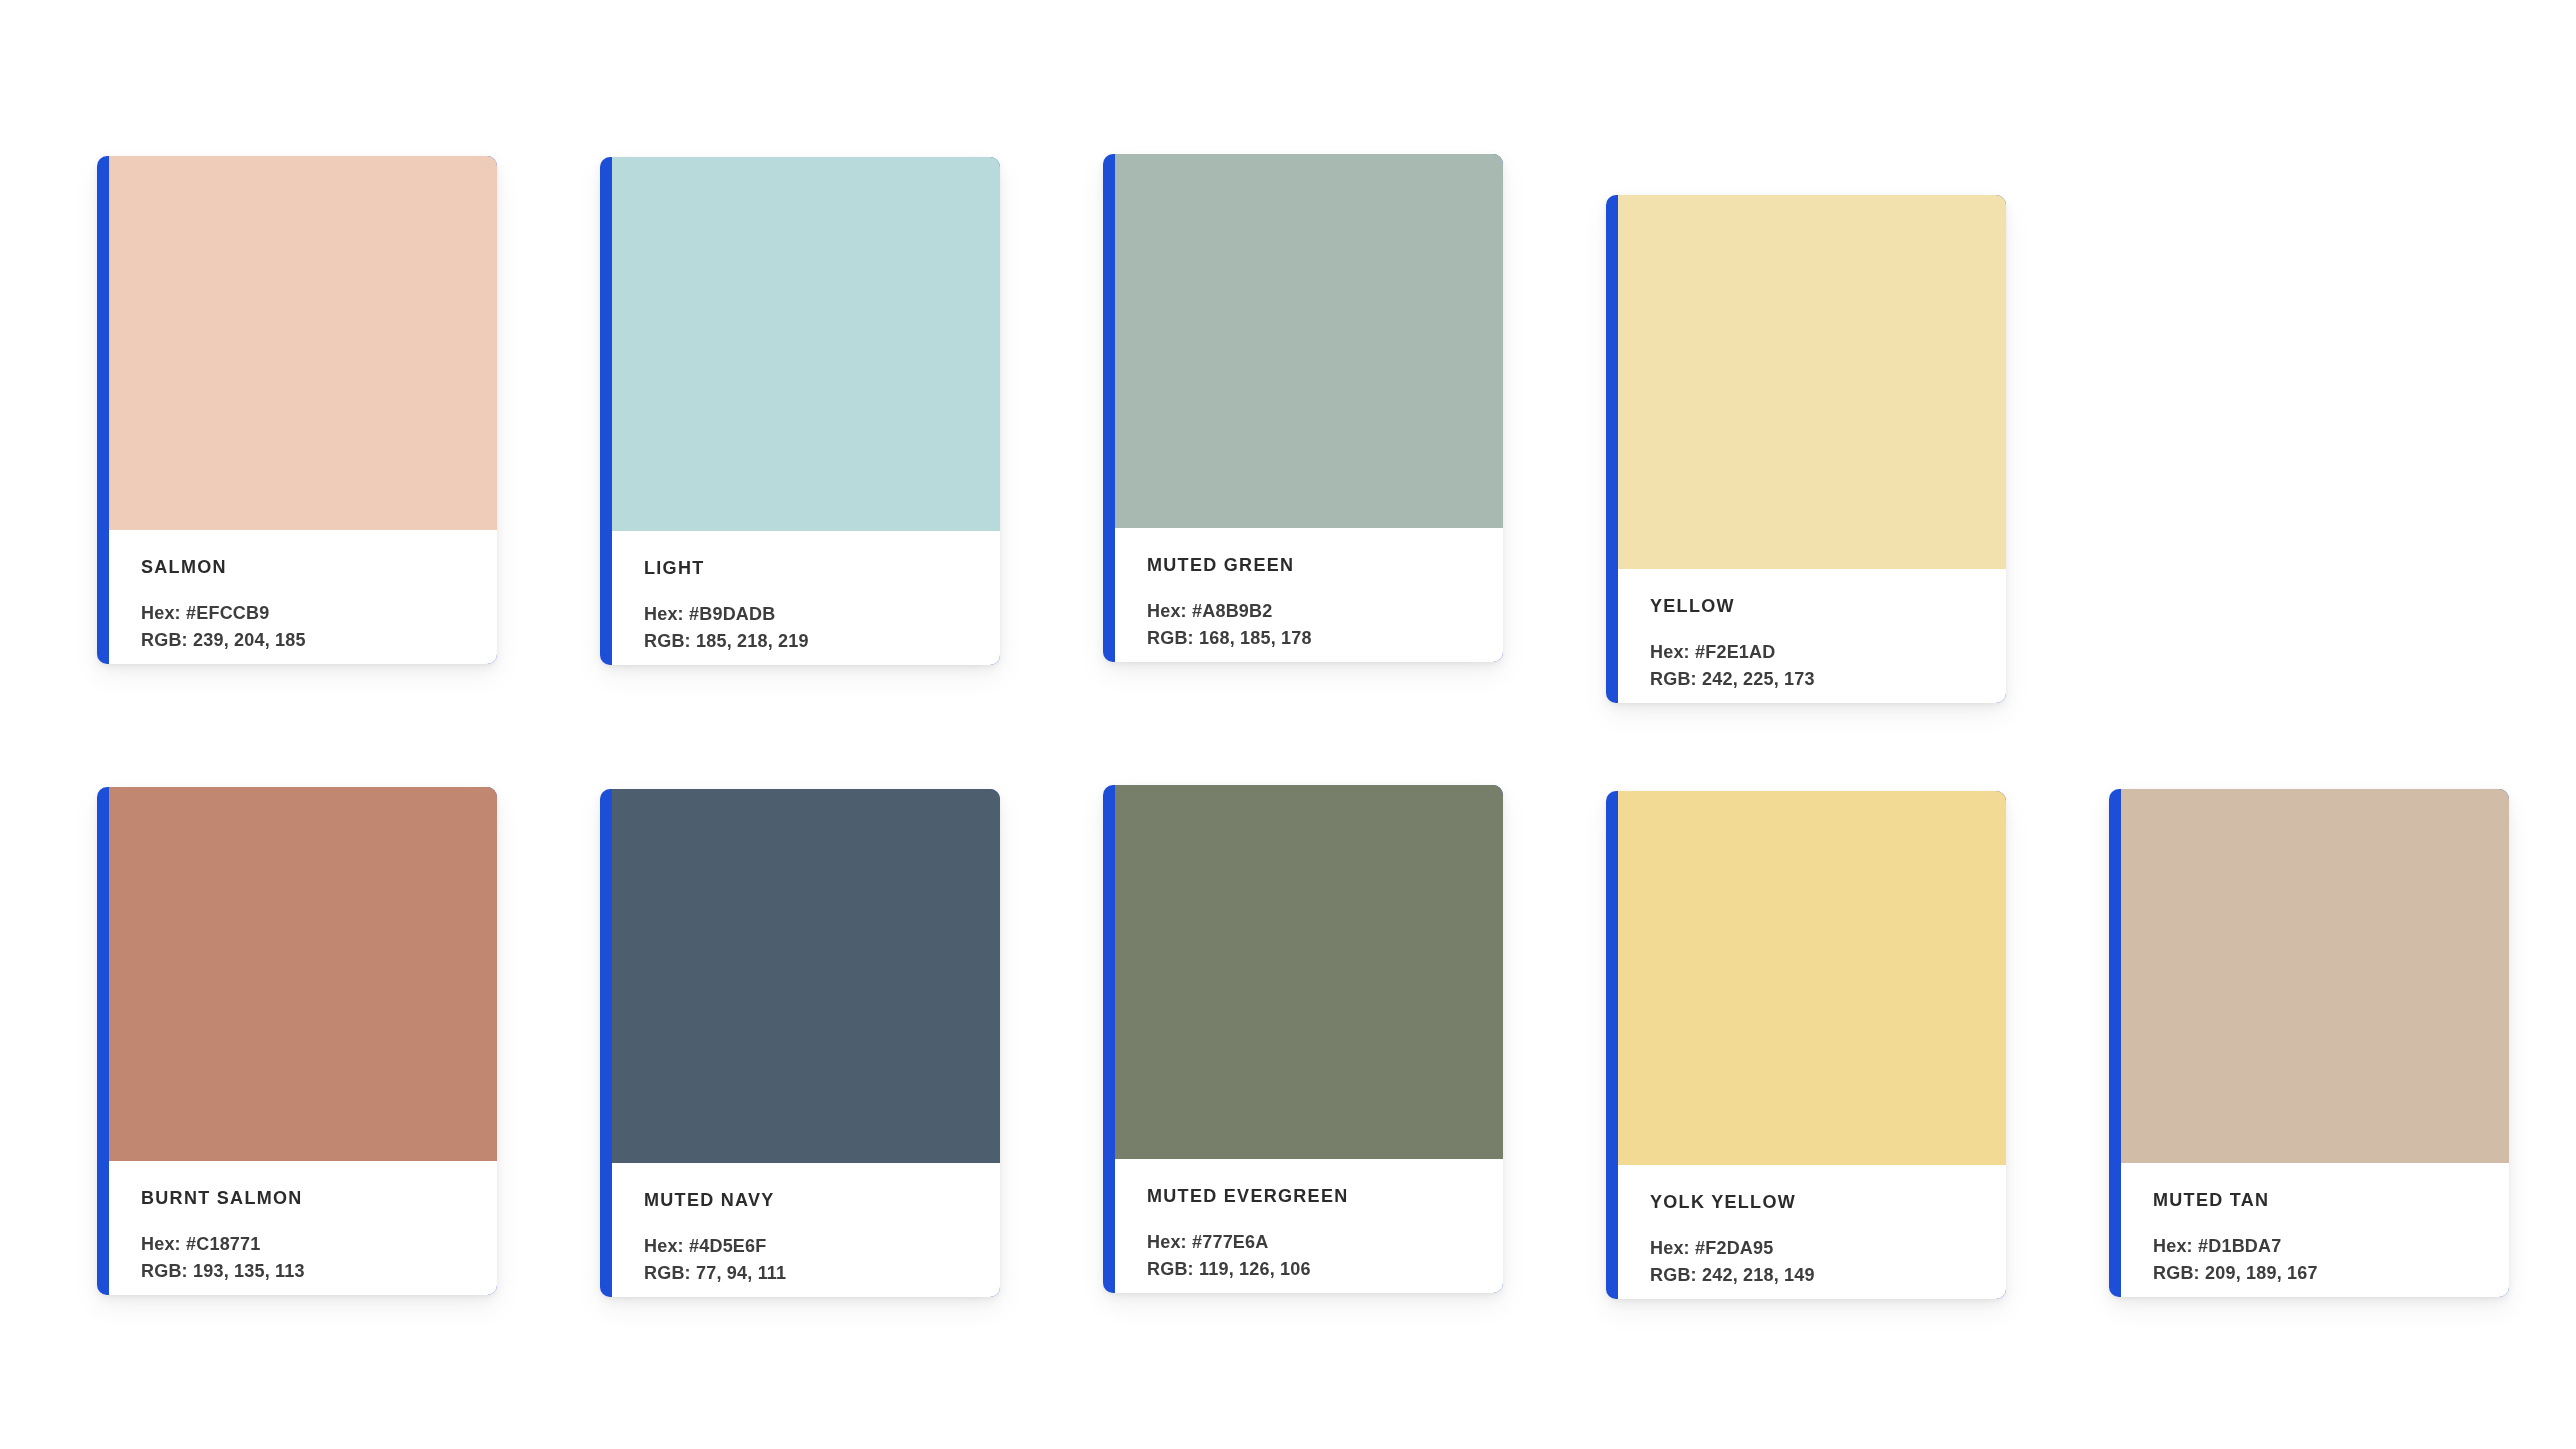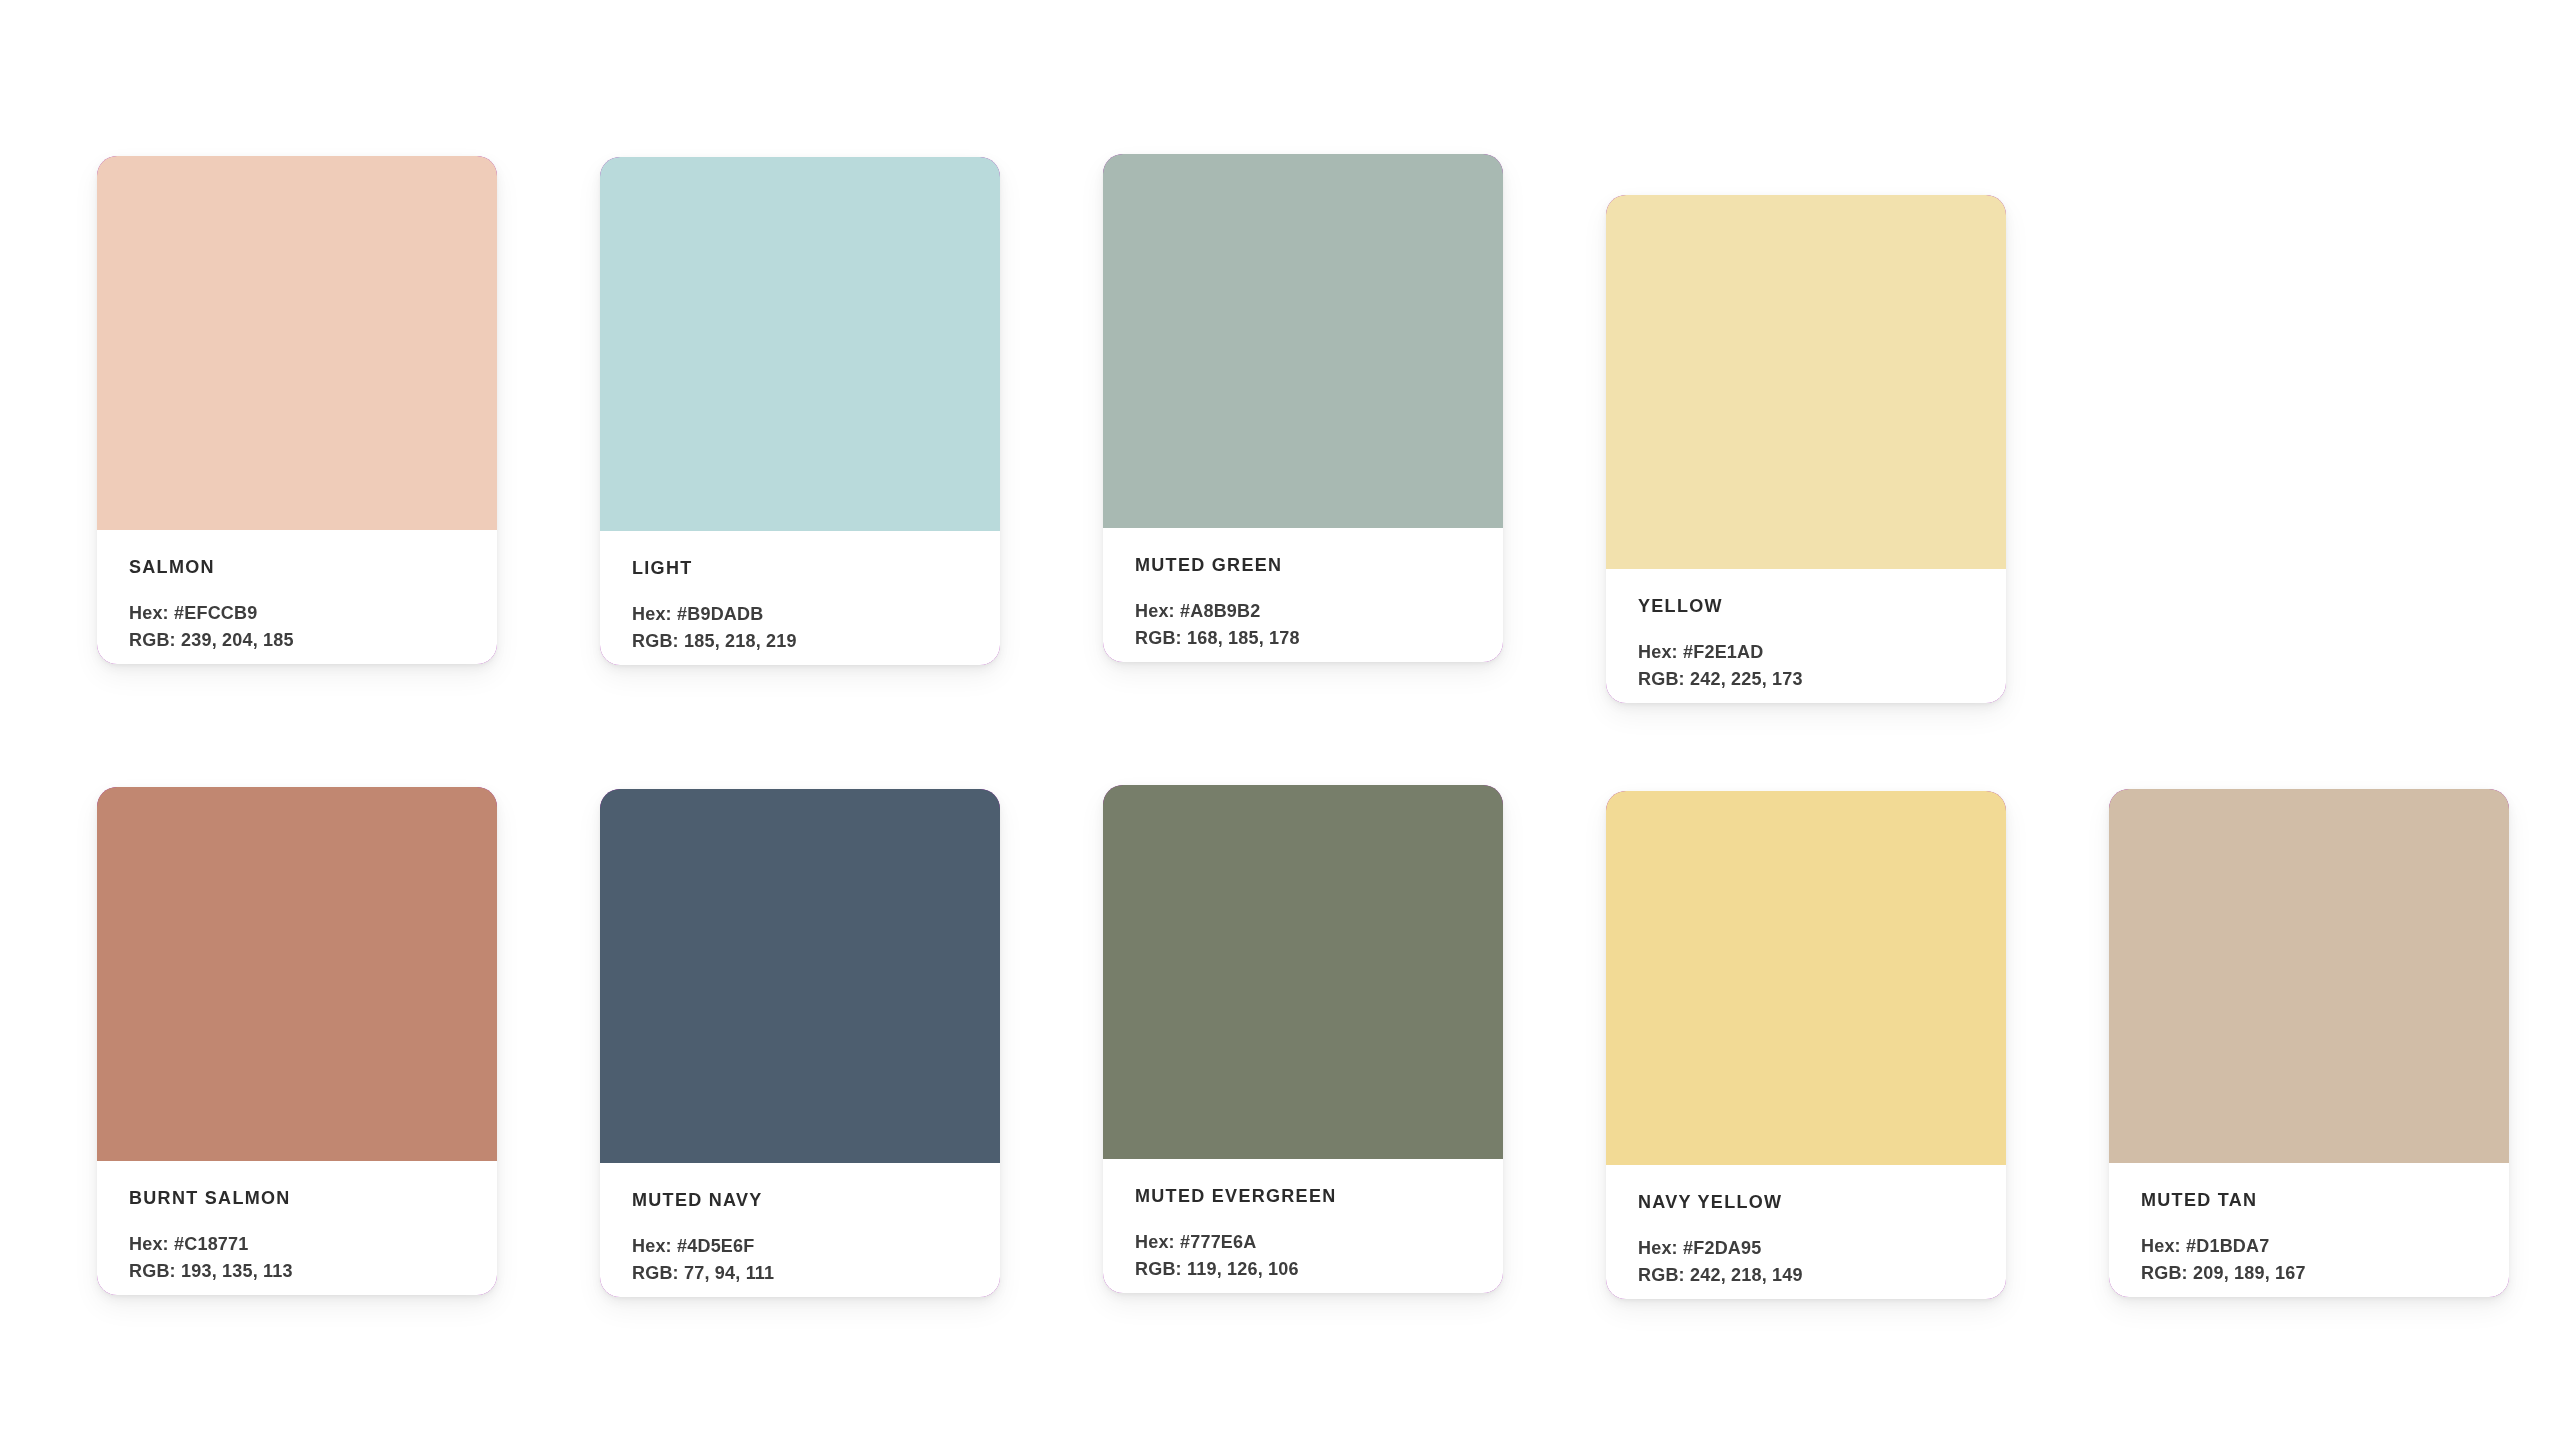--- a/index.html
+++ b/index.html
@@ -30,27 +30,28 @@
   .palette-row {
     position: relative;
     height: 624px;
   }
 
   
   .swatch-card {
     position: absolute;
     width: 400px;
     height: 508px;
-    border-radius: 20px;
-    background: #a21caf;
+    border-radius: 10px;
+    background: #1d4ed8;
     overflow: hidden;
     box-shadow:
       0 4px 10.7px rgba(0, 0, 0, 0.055),
       0 12px 28px rgba(0, 0, 0, 0.055),
       0 1.3px 3.4px rgba(0, 0, 0, 0.035);
+    padding-left: 12px;
   }
 
   .swatch-color {
     width: 100%;
     height: 374px;
     display: block;
   }
 
   .swatch-info {
     position: relative;
@@ -188,21 +189,21 @@
           <div class="swatch-values">
             <div class="swatch-hex">Hex: #777E6A</div>
             <div class="swatch-rgb">RGB: 119, 126, 106</div>
           </div>
         </div>
       </div>
 
       <div class="swatch-card col-3 r2-off-3">
         <div class="swatch-color" style="background-color: rgb(242, 218, 149);"></div>
         <div class="swatch-info">
-          <div class="swatch-name">NAVY YELLOW</div>
+          <div class="swatch-name">YOLK YELLOW</div>
           <div class="swatch-values">
             <div class="swatch-hex">Hex: #F2DA95</div>
             <div class="swatch-rgb">RGB: 242, 218, 149</div>
           </div>
         </div>
       </div>
 
       <div class="swatch-card col-4 r2-off-4">
         <div class="swatch-color" style="background-color: rgb(209, 189, 167);"></div>
         <div class="swatch-info">

